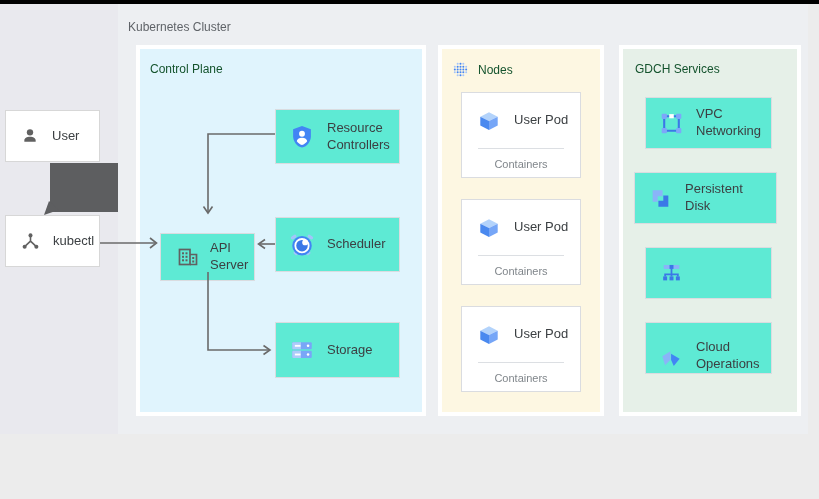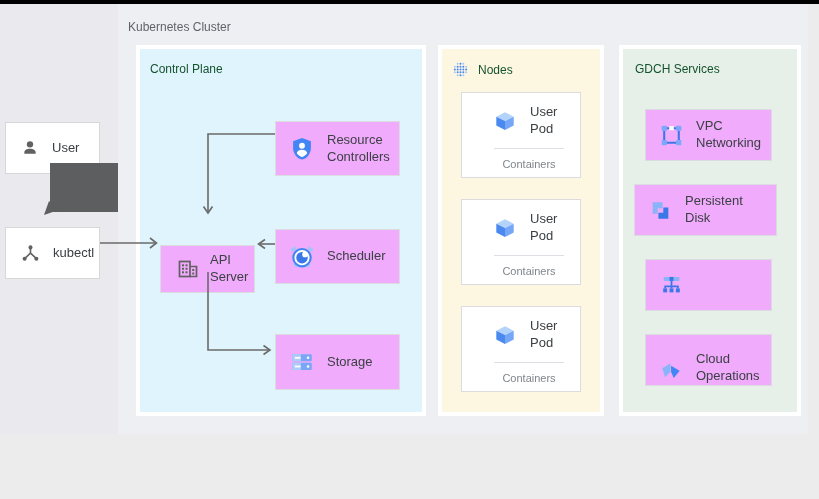--- a/index.html
+++ b/index.html
@@ -9,27 +9,27 @@
   #topbar{left:0;top:0;width:819px;height:4px;background:#000;}
   #left-panel{left:0;top:4px;width:118px;height:430px;background:#e9e9ee;}
   #cluster{left:118px;top:4px;width:690px;height:430px;background:#edeff2;}
   .cluster-label{position:absolute;left:10px;top:16px;font-size:12px;color:#5f6368;}
   .section{position:absolute;border:4px solid #ffffff;box-sizing:border-box;}
   #cp-section{left:18px;top:41px;width:290px;height:371px;background:#e0f4fd;}
   #nodes-section{left:320px;top:41px;width:166px;height:371px;background:#fdf7e2;}
   #gdch-section{left:501px;top:41px;width:182px;height:371px;background:#e6f0e8;}
   .seclabel{font-size:12px;color:#14532d;}
   .sec-head{position:absolute;left:10px;top:12px;display:flex;align-items:center;gap:9px;text-align:center;}
-  .card{position:absolute;background:#f0abfc;border:1px solid #dadce0;box-sizing:border-box;
-        display:flex;align-items:center;gap:12px;padding-left:13px;padding-right:6px;margin-top:12px;}
+  .card{position:absolute;background:#5eead4;border:1px solid #dadce0;box-sizing:border-box;
+        display:flex;align-items:center;gap:12px;padding-left:13px;padding-right:6px;}
   .card-label{font-size:13px;color:#3c4043;line-height:1.3;}
   .lbox{position:absolute;background:#fff;border:1px solid #d7d7d7;box-sizing:border-box;
-        display:flex;align-items:center;gap:12px;padding-left:14px;margin-top:12px;}
+        display:flex;align-items:center;gap:12px;padding-left:14px;}
   .pod{position:absolute;background:#fff;border:1px solid #dadce0;box-sizing:border-box;
-       display:flex;flex-direction:column;padding-left:16px;}
+       display:flex;flex-direction:column;}
   .pod-head{height:55px;display:flex;align-items:center;gap:14px;padding-left:16px;}
   .pod-divider{border-top:1px solid #dcdfe3;margin:0 16px;}
   .pod-sub{text-align:center;font-size:11px;color:#80868b;padding-top:9px;}
   svg{display:block;}
   #overlay{position:absolute;left:0;top:0;z-index:5;pointer-events:none;}
   .z1{z-index:1;}
 </style>
 </head>
 <body>
 

